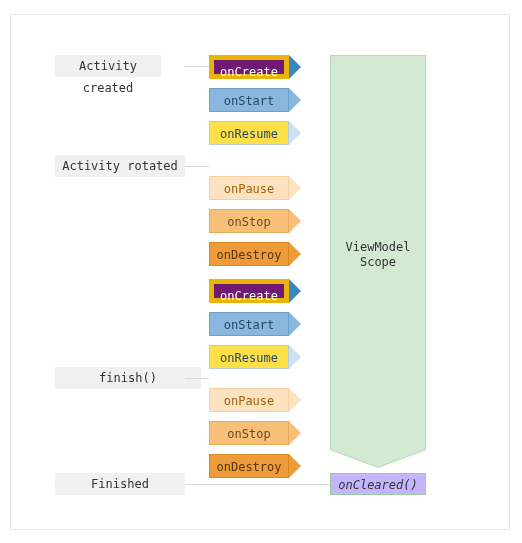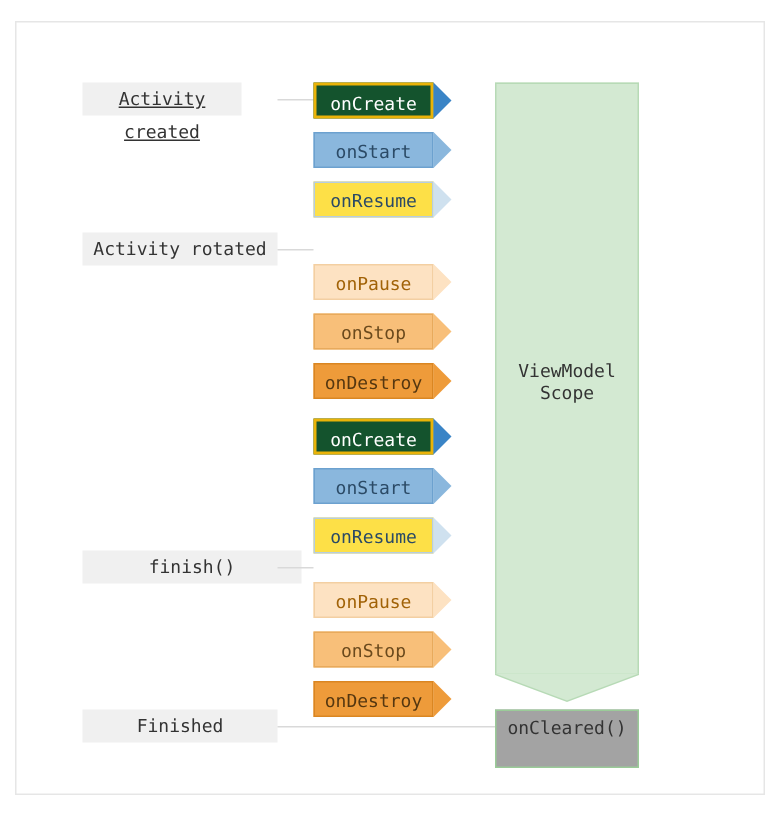--- a/index.html
+++ b/index.html
@@ -47,21 +47,21 @@
     box-sizing: border-box;
   }
   .callback .tip {
     position: absolute;
     top: 0;
     width: 0; height: 0;
     border-top: 12px solid transparent;
     border-bottom: 12px solid transparent;
   }
   
-  .blue-dark .body { background: #14532d; color: #fff; border: 2px solid #eab308; }
+  .blue-dark .body { background: #701a75; color: #fff; border: 5px solid #eab308; }
   .blue-dark .tip  { border-left: 12px solid #3a84c6; }
 
   .blue-mid .body  { background: #8ab7dd; color: #2b4a66; border: 1px solid #6ca1cf; }
   .blue-mid .tip   { border-left: 12px solid #8ab7dd; }
 
   .blue-lite .body { background: #fde047; color: #2b4a66; border: 1px solid #b6cde0; }
   .blue-lite .tip  { border-left: 12px solid #cfe1ef; }
 
   .orange-lite .body { background: #fde2c2; color: #a16207; border: 1px solid #f3cfa2; }
   .orange-lite .tip  { border-left: 12px solid #fde2c2; }
@@ -90,33 +90,34 @@
     width: 0; height: 0;
     border-left: 48px solid transparent;
     border-right: 48px solid transparent;
     border-top: 18px solid #d3e9d2;
   }
   .vm-arrowtip.outline {
     border-top-color: #b7dab6;
   }
   .oncleared {
     position: absolute;
-    height: 39px; line-height: 22px;
-    background: #a3a3a3;
+    height: 22px; line-height: 22px;
+    background: #c4b5fd;
     border: 1px solid #9acb98;
     text-align: center;
     box-sizing: border-box;
+    font-style: italic;
   }
 </style>
 </head>
 <body>
 
 <div class="canvas" id="canvas">
     <div class="frame" style="left: 10px; top: 14px; width: 500px; height: 516px;"></div>
-    <div class="state-label" style="left: 55px; top: 55px; width: 106px; text-decoration: underline;">Activity created</div>
+    <div class="state-label" style="left: 55px; top: 55px; width: 106px;">Activity created</div>
     <div class="state-label" style="left: 55px; top: 155px; width: 130px;">Activity rotated</div>
     <div class="state-label" style="left: 55px; top: 367px; width: 146px;">finish()</div>
     <div class="state-label" style="left: 55px; top: 473px; width: 130px;">Finished</div>
     <div class="connector" style="left: 185px; top: 66px; width: 24px;"></div>
     <div class="connector" style="left: 185px; top: 166px; width: 24px;"></div>
     <div class="connector" style="left: 185px; top: 378px; width: 24px;"></div>
     <div class="connector" style="left: 185px; top: 484px; width: 168px;"></div>
     <div class="callback blue-dark" style="left: 209px; top: 55px; width: 92px; height: 24px;">
       <div class="body" style="width: 80px;">onCreate</div>
       <div class="tip" style="left: 80px;"></div>

